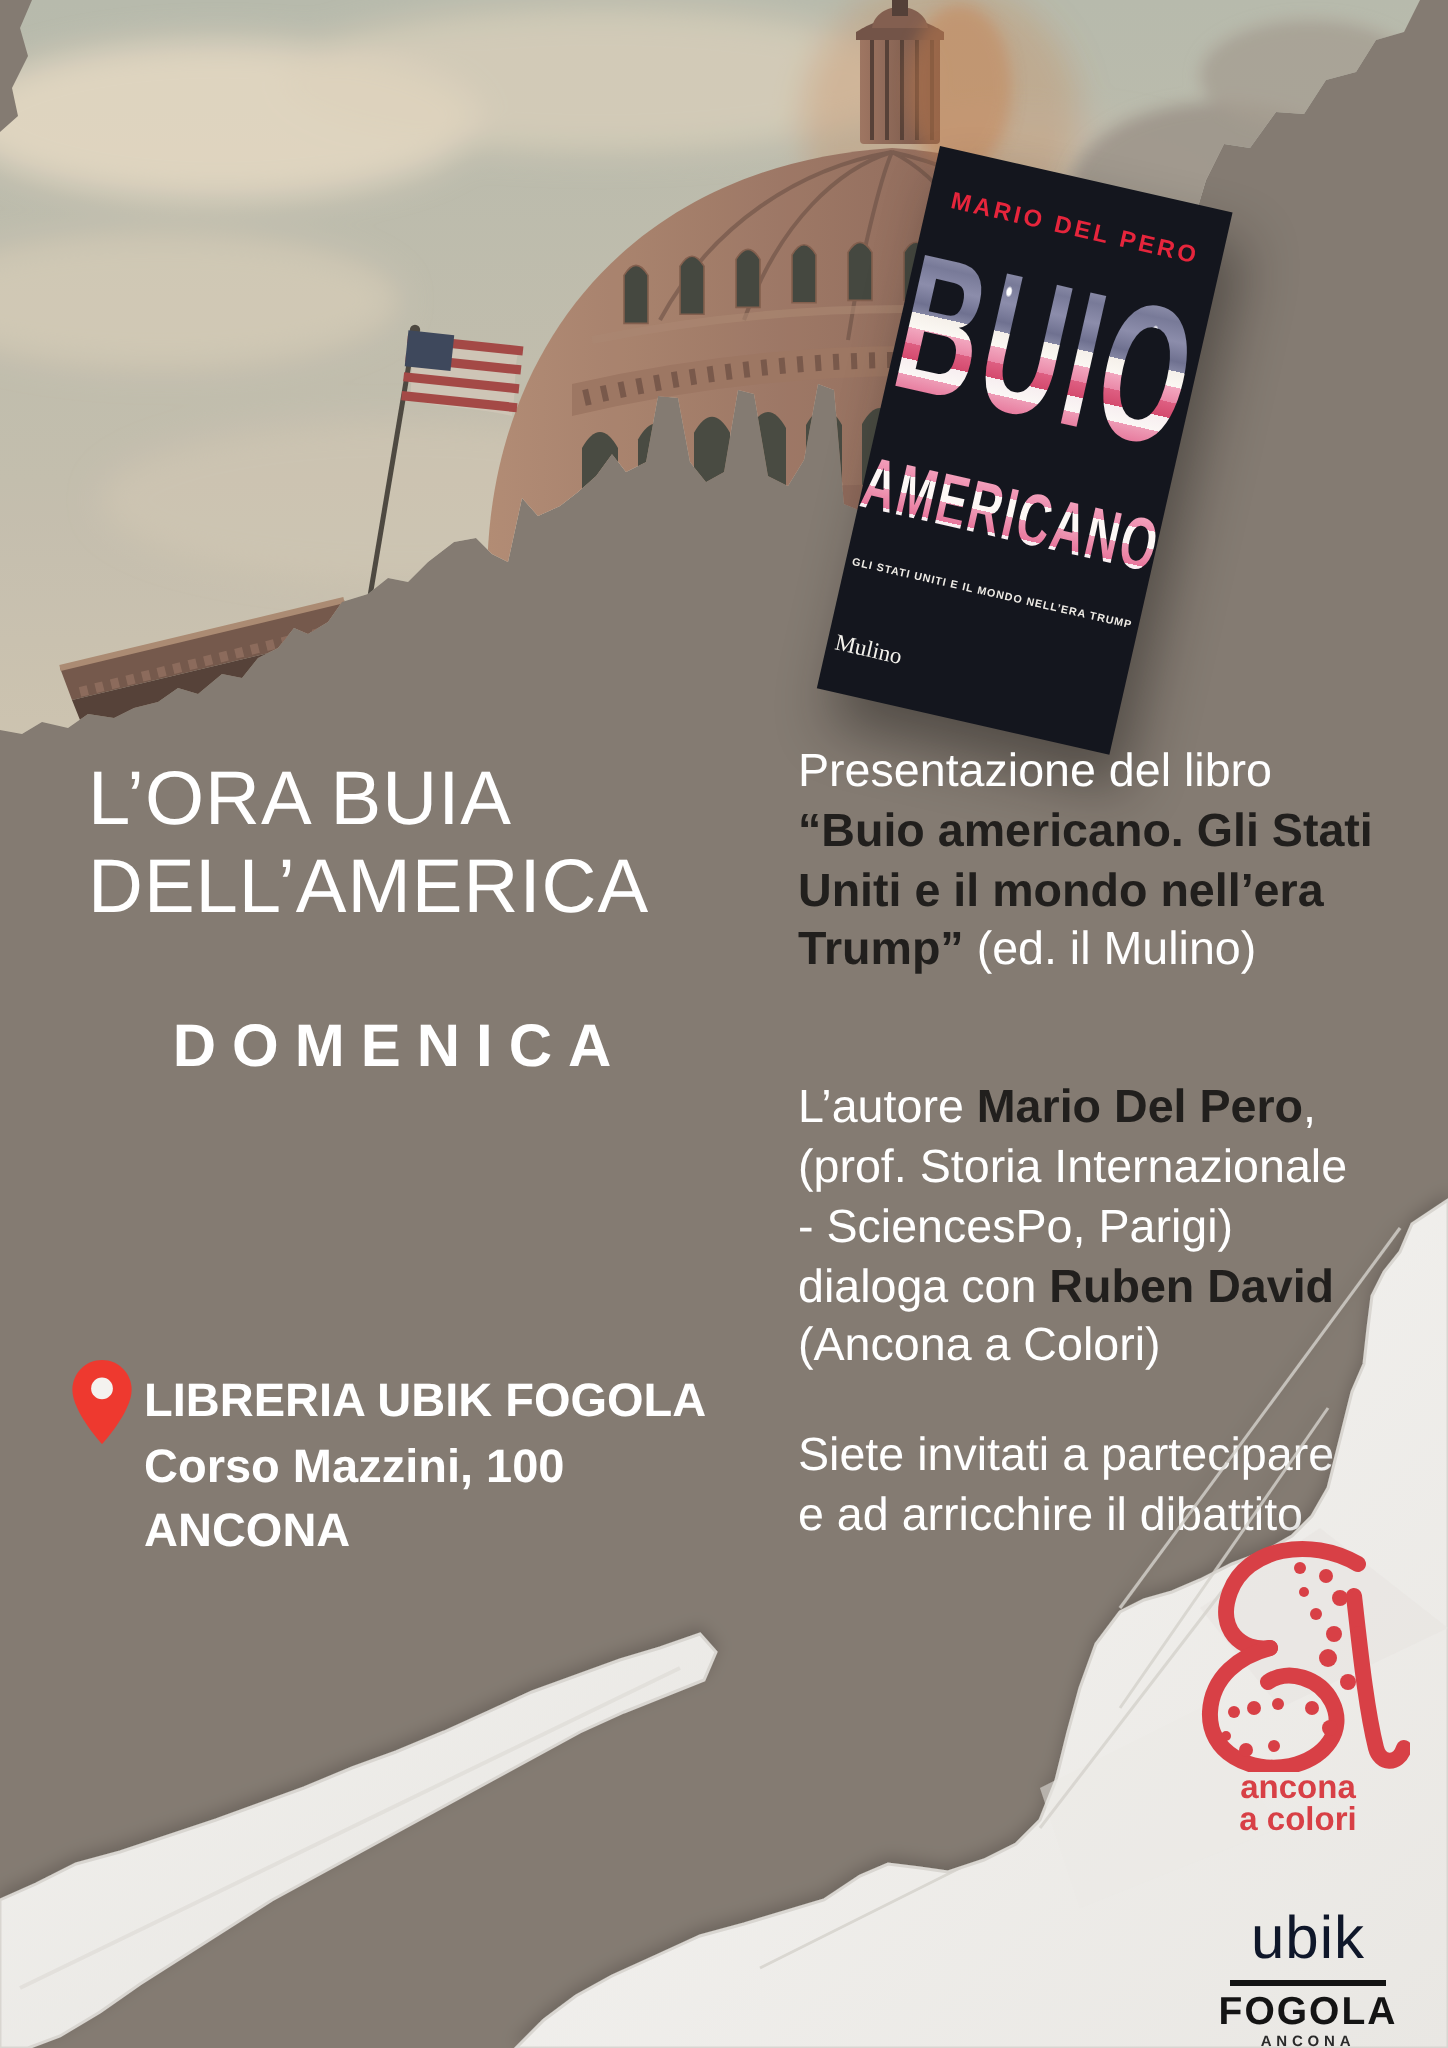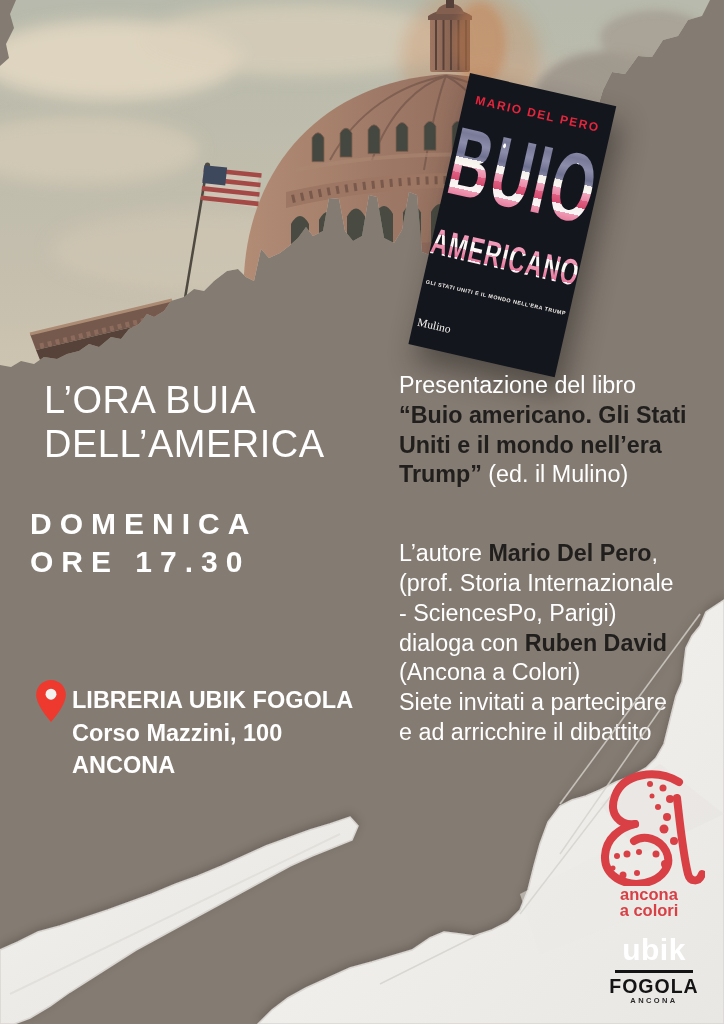--- a/index.html
+++ b/index.html
@@ -57,43 +57,43 @@
     -webkit-background-clip:text; background-clip:text; color:transparent;
   }
   .book-subtitle{margin-top:18px; text-align:center; color:#efece6; font-weight:bold;
     font-size:5.4px; letter-spacing:.5px;}
   .book-publisher{position:absolute; left:4px; bottom:18px; color:#f3f1ec;
     font-family:"Liberation Serif", serif; font-size:11.5px;}
 
   
   .headline{left:44px; top:378px; color:#fff; font-weight:normal; font-size:38px;
     line-height:44px; letter-spacing:.5px; z-index:4;}
-  .schedule{left:30px; top:505px; width:340px; color:#fff;
+  .schedule{left:30px; top:505px; width:340px; text-align:center; color:#fff;
     font-weight:bold; font-size:30px; line-height:38px; letter-spacing:8px; z-index:4;}
   .venue{left:72px; top:684px; color:#fff; font-weight:bold; font-size:23.5px;
     line-height:32.5px; z-index:4;}
   .pin{left:36px; top:680px; z-index:4;}
 
   
   .description{left:399px; top:371px; width:320px; color:#fff; font-size:23.3px;
     line-height:29.8px; z-index:4;}
   .description .para2{margin-top:49px;}
-  .description .para3{}
+  .description .para3{margin-top:25px;}
   .dk{color:#211f1d; font-weight:bold;}
 
   
   .paper{left:0; top:554px; z-index:5;}
 
   
   .ancona-logo{left:593px; top:770px; width:112px; z-index:6; text-align:center;}
   .ancona-text{color:#d84046; font-weight:bold; font-size:16.5px; line-height:15.5px;
     margin-top:1px;}
   .ubik-block{left:598px; top:934px; width:112px; z-index:6; text-align:center;}
-  .ubik-word{color:#ffffff; font-weight:bold; font-size:30px; line-height:32px;
-    letter-spacing:.5px;}
+  .ubik-word{color:#0f172a; font-weight:normal; font-size:30px; line-height:32px;
+    letter-spacing:.5px;margin-top:20px;}
   .ubik-divider{width:78px; height:3px; background:#141414; margin:4px auto 3px;}
   .fogola-word{color:#141414; font-weight:bold; font-size:19.5px; line-height:20px;
     letter-spacing:1px;}
   .fogola-city{color:#2a2a2a; font-weight:bold; font-size:7.5px; letter-spacing:2.4px;
     line-height:9px;}
 </style>
 </head>
 <body>
 
 <div class="poster">
@@ -237,21 +237,20 @@
     <div class="book-publisher">Mulino</div>
   </div>
 
   <div class="abs headline">
     <div>L’ORA BUIA</div>
     <div>DELL’AMERICA</div>
   </div>
 
   <div class="abs schedule">
     <div>DOMENICA</div>
-    <div>ORE 17.30</div>
   </div>
 
   <svg class="abs pin" width="30" height="42" viewBox="0 0 24 34">
     <path d="M12,0 C5.4,0 0,5.4 0,12 C0,21 12,34 12,34 C12,34 24,21 24,12 C24,5.4 18.6,0 12,0 Z" fill="#ee392f"></path>
     <circle cx="12" cy="11.5" r="4.4" fill="#f4f2ef"></circle>
   </svg>
 
   <div class="abs venue">
     <div>LIBRERIA UBIK FOGOLA</div>
     <div>Corso Mazzini, 100</div>

